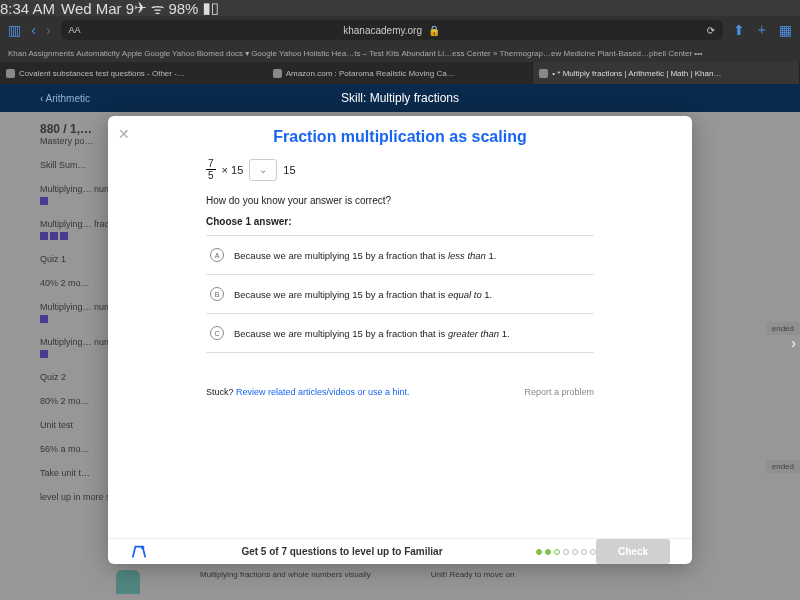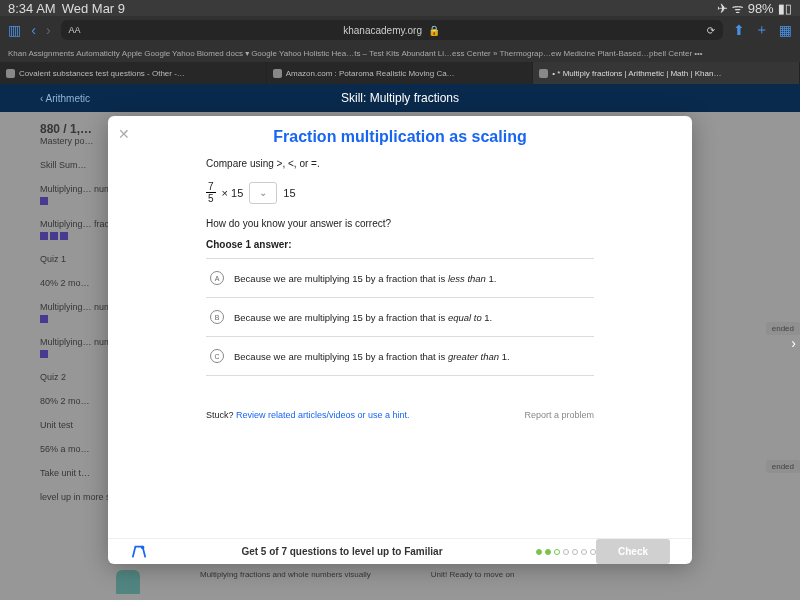--- a/index.html
+++ b/index.html
@@ -1,19 +1,19 @@
 <!DOCTYPE html>
 <html><head>
 <meta charset="utf-8">
 <style>
 * { margin: 0; padding: 0; box-sizing: border-box; font-family: -apple-system, BlinkMacSystemFont, "Segoe UI", sans-serif; }
 body { width: 800px; height: 600px; background: #3a3a3a; overflow: hidden; position: relative; }
 
 
-.status-bar { height: 16px; background: rgba(58,58,58,0.95); display: flex; justify-content: space-between; align-items: center; padding: 0 8px; font-size: 13px; color: #ddd; }
+.status-bar { height: 16px; background: rgba(58,58,58,0.95); display: flex; align-items: center; padding: 0 0; font-size: 15px; color: #ddd; }
 .status-left { display: flex; gap: 6px; }
 .status-right { display: flex; gap: 4px; align-items: center; }
 
 
 .safari-bar { height: 28px; background: rgba(48,48,48,0.95); display: flex; align-items: center; padding: 0 8px; gap: 10px; }
 .safari-btn { color: #4a90e2; font-size: 14px; }
 .safari-btn.dim { color: #666; }
 .url-bar { flex: 1; display: flex; align-items: center; justify-content: center; gap: 6px; background: rgba(30,30,30,0.6); border-radius: 6px; height: 20px; font-size: 10px; color: #ccc; position: relative; }
 .url-aa { font-size: 9px; color: #ccc; position: absolute; left: 8px; }
 .url-refresh { position: absolute; right: 8px; color: #ccc; font-size: 10px; }
@@ -184,23 +184,20 @@
     <span>Unit! Ready to move on</span>
   </div>
 </div>
 
 <span class="side-arrow">›</span>
 
 <div class="modal">
   <span class="modal-close">✕</span>
   <div class="modal-title">Fraction multiplication as scaling</div>
   <div class="modal-body">
-    <div class="prompt">
-      <span>Compare using </span><span>&gt;, &lt;, or =.</span>
-    </div>
     <div class="expr">
       <span class="frac">
         <span class="num">7</span>
         <span class="den">5</span>
       </span>
       <span>× 15</span>
       <span class="selectbox">⌄</span>
       <span>15</span>
     </div>
     <div class="q2">How do you know your answer is correct?</div>

